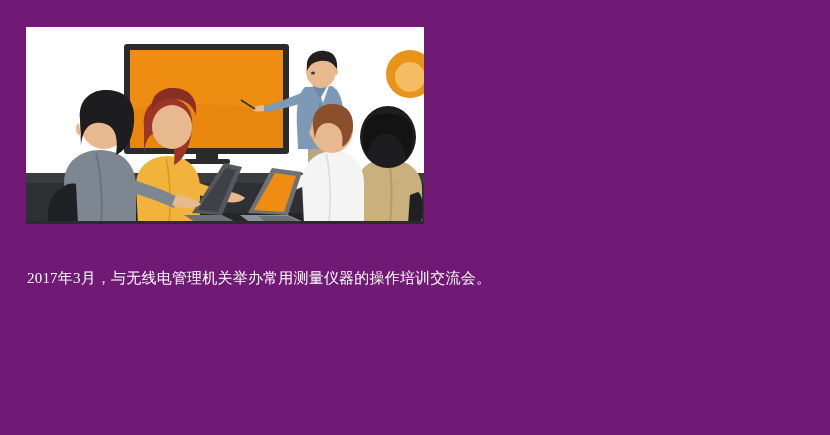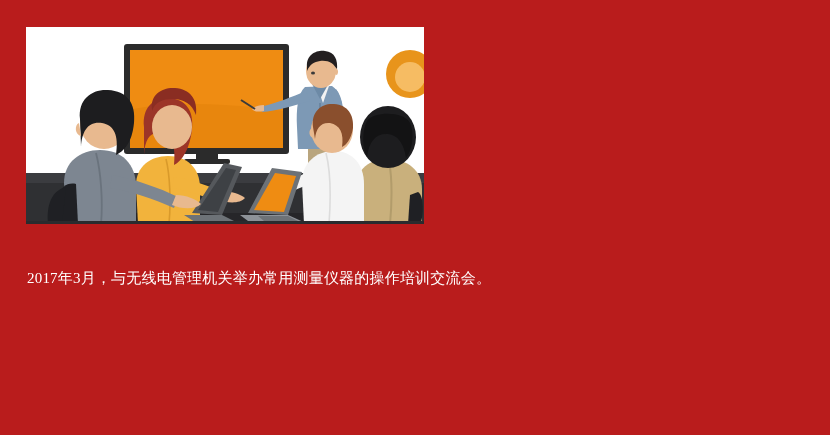--- a/index.html
+++ b/index.html
@@ -9,21 +9,21 @@
   body {
     width: 830px;
     height: 435px;
     overflow: hidden;
     font-family: "Liberation Sans", sans-serif;
   }
   #slide {
     position: relative;
     width: 830px;
     height: 435px;
-    background: #b91c1c;
+    background: #701a75;
   }
 
   
   #picture {
     position: absolute;
     left: 26px;
     top: 27px;
     width: 398px;
     height: 197px;
     background: #ffffff;

